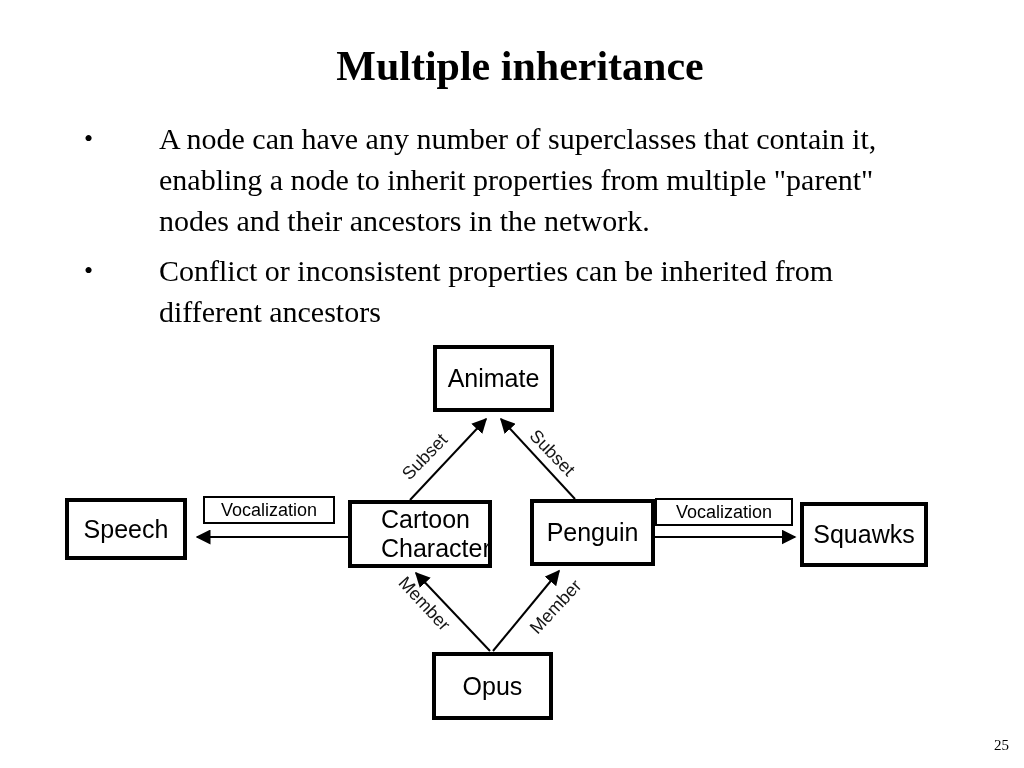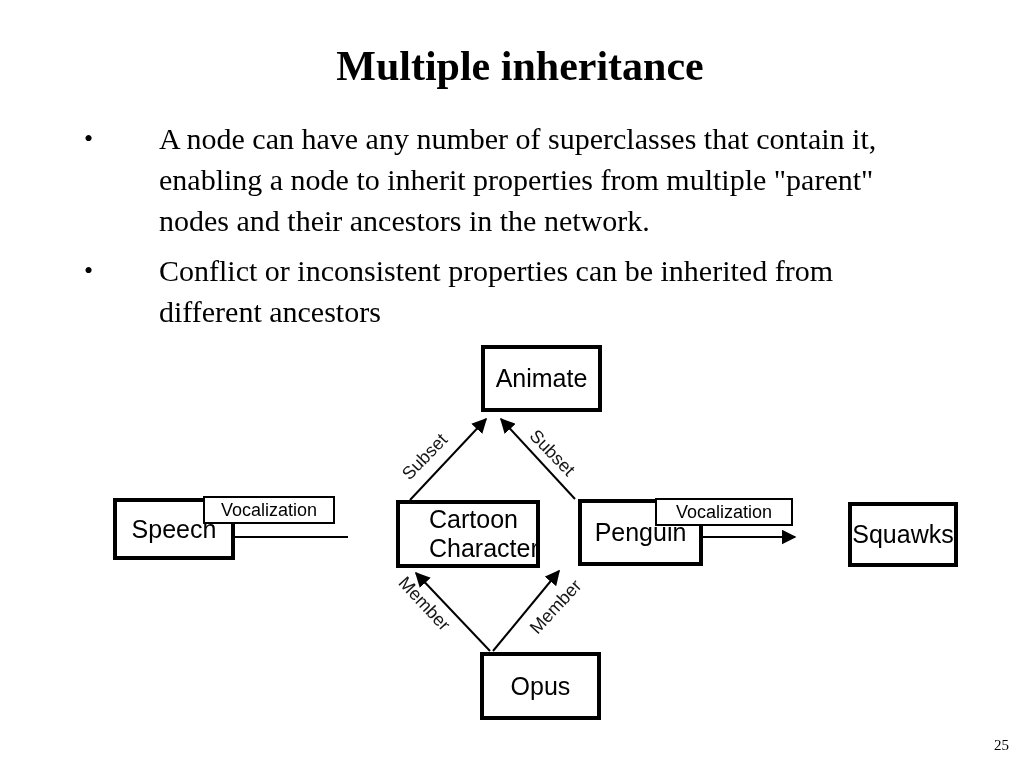--- a/index.html
+++ b/index.html
@@ -56,28 +56,27 @@
     border: 4px solid #000;
     display: flex;
     align-items: center;
     justify-content: center;
     font-family: "Liberation Sans", sans-serif;
     font-size: 25px;
     color: #000;
     white-space: pre-line;
     line-height: 1.15;
     z-index: 2;
-    margin-left: 48px;
   }
   #node-animate  { left: 433px; top: 345px; width: 121px; height: 67px; }
   #node-speech   { left: 65px;  top: 498px; width: 122px; height: 62px; }
   #node-cartoon  { left: 348px; top: 500px; width: 144px; height: 68px;
                    justify-content: flex-start; padding-left: 29px; }
   #node-penguin  { left: 530px; top: 499px; width: 125px; height: 67px; }
-  #node-squawks  { left: 800px; top: 502px; width: 110px; height: 65px; }
+  #node-squawks  { left: 800px; top: 502px; width: 128px; height: 65px; }
   #node-opus     { left: 432px; top: 652px; width: 121px; height: 68px; }
 
   .voc-label {
     position: absolute;
     box-sizing: border-box;
     background: #ffffff;
     border: 2px solid #000;
     display: flex;
     align-items: center;
     justify-content: center;

